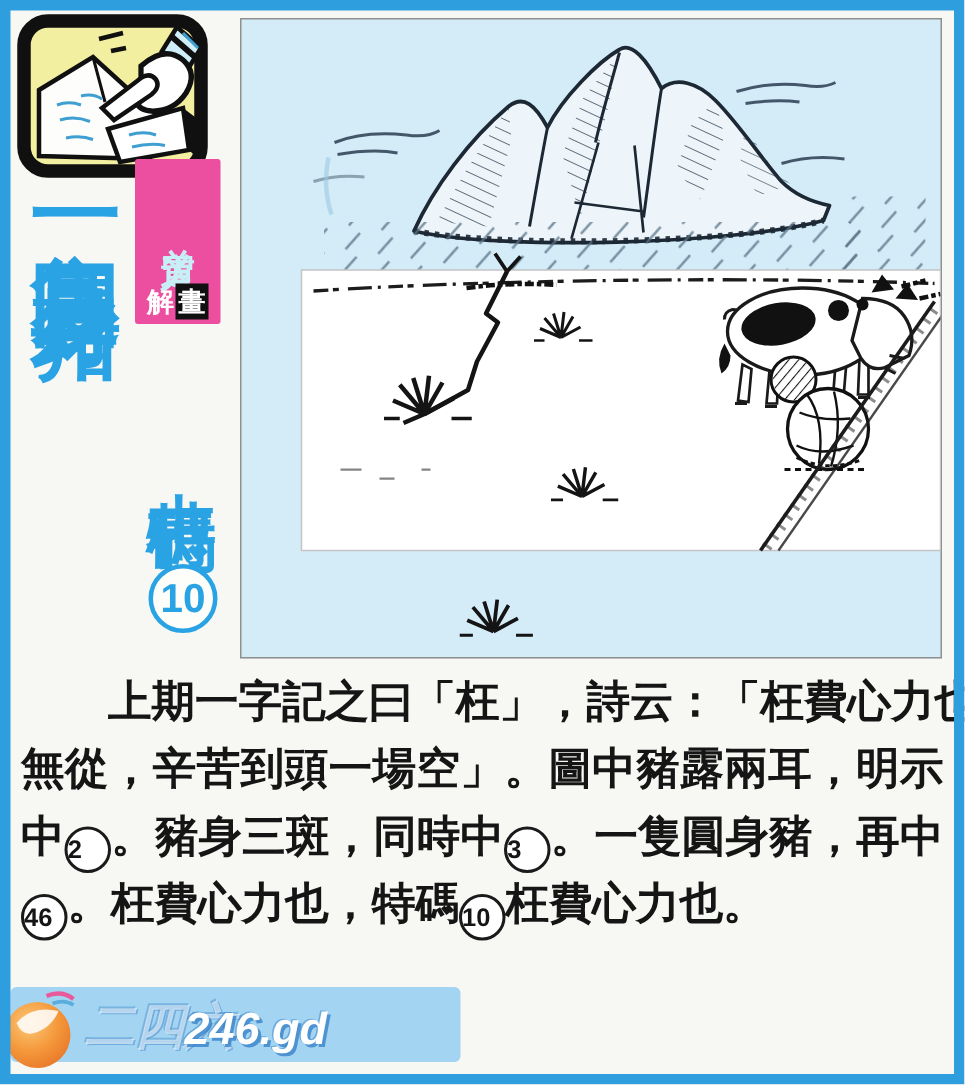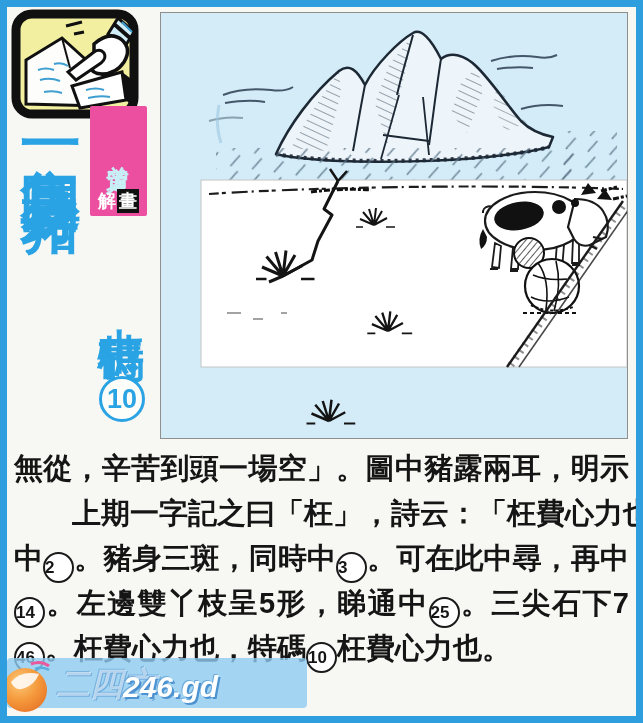--- a/index.html
+++ b/index.html
@@ -171,24 +171,23 @@
           <path d="M358,354 L468,196" stroke-width="1.6" opacity=".8"></path>
           <path d="M350,352 L464,190" stroke-width="7" stroke-dasharray="2 6" opacity=".5"></path>
         </g>
       </g>
 
       <use href="#grass" transform="translate(168,408) scale(1.25)"></use>
     </svg>
   </div>
 
   <div class="para">
+      <div class="para-line"><span>　　上期一字記之曰「枉」，詩云：「枉費心力也</span></div>
       <div class="para-line"><span>無從，辛苦到頭一場空」。圖中豬露兩耳，明示</span></div>
-      <div class="para-line"><span>　　上期一字記之曰「枉」，詩云：「枉費心力也</span></div>
-      <div class="para-line"><span>中</span><span class="circled">2</span><span>。豬身三斑，同時中</span><span class="circled">3</span><span>。可在此中尋，再中</span></div>
-      <div class="para-line"><span class="circled">14</span><span>。左邊雙丫枝呈5形，睇通中</span><span class="circled">25</span><span>。三尖石下7</span></div>
+      <div class="para-line"><span>中</span><span class="circled">2</span><span>。豬身三斑，同時中</span><span class="circled">3</span><span>。一隻圓身豬，再中</span></div>
       <div class="para-line"><span class="circled">46</span><span>。枉費心力也，特碼</span><span class="circled">10</span><span>枉費心力也。</span></div>
     </div>
 
   <div class="wm">
     <div class="wm-band"></div>
     <svg class="wm-ball" viewBox="0 0 54 54">
       <defs>
         <radialGradient id="ball" cx="38%" cy="32%" r="75%">
           <stop offset="0%" stop-color="#fbc878"></stop>
             <stop offset="55%" stop-color="#f59a3c"></stop>

